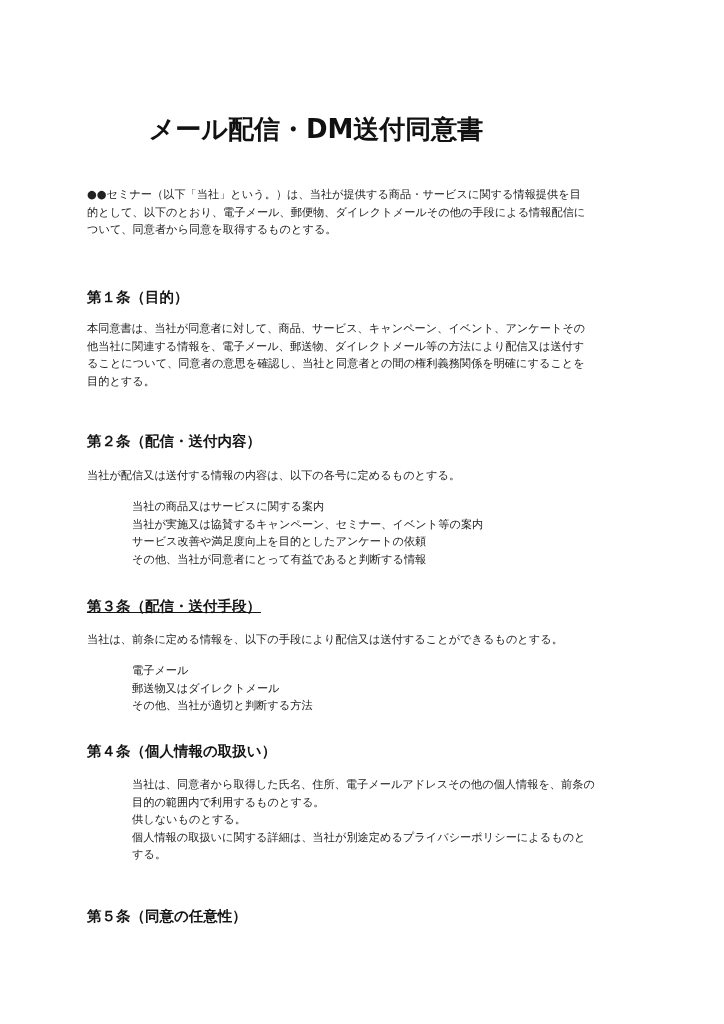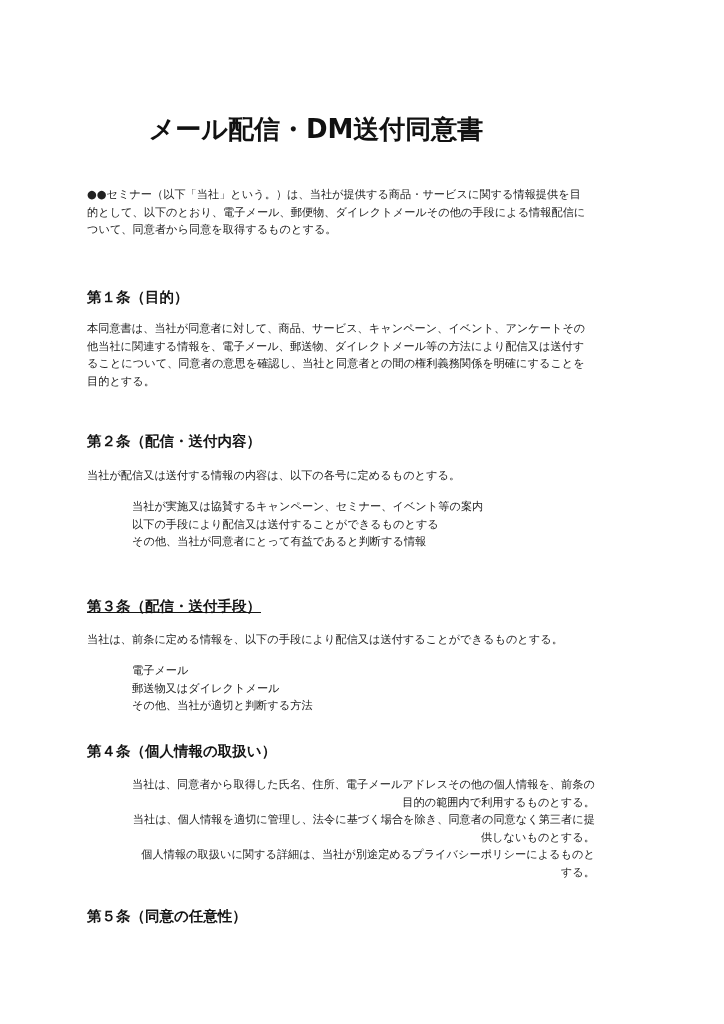--- a/index.html
+++ b/index.html
@@ -83,40 +83,40 @@
     <span class="line">他当社に関連する情報を、電子メール、郵送物、ダイレクトメール等の方法により配信又は送付す</span>
     <span class="line">ることについて、同意者の意思を確認し、当社と同意者との間の権利義務関係を明確にすることを</span>
     <span class="line">目的とする。</span>
   </p>
 
   <h2 class="heading" style="top:432px;">第２条（配信・送付内容）</h2>
   <p class="para" style="top:467px;">
     <span class="line">当社が配信又は送付する情報の内容は、以下の各号に定めるものとする。</span>
   </p>
   <ul class="list" style="top:498px;">
+    <li>当社の商品又はサービスに関する案内</li>
     <li>当社が実施又は協賛するキャンペーン、セミナー、イベント等の案内</li>
-    <li>以下の手段により配信又は送付することができるものとする</li>
+    <li>サービス改善や満足度向上を目的としたアンケートの依頼</li>
     <li>その他、当社が同意者にとって有益であると判断する情報</li>
   </ul>
 
   <h2 class="heading" style="top:597px;text-decoration:underline;">第３条（配信・送付手段）</h2>
   <p class="para" style="top:631px;">
     <span class="line">当社は、前条に定める情報を、以下の手段により配信又は送付することができるものとする。</span>
   </p>
   <ul class="list" style="top:662px;">
     <li>電子メール</li>
     <li>郵送物又はダイレクトメール</li>
     <li>その他、当社が適切と判断する方法</li>
   </ul>
 
   <h2 class="heading" style="top:742px;">第４条（個人情報の取扱い）</h2>
-  <ul class="list" style="top:776px;text-align:right;">
+  <ul class="list" style="top:776px;">
     <li>当社は、同意者から取得した氏名、住所、電子メールアドレスその他の個人情報を、前条の</li>
     <li>目的の範囲内で利用するものとする。</li>
-    <li>当社は、個人情報を適切に管理し、法令に基づく場合を除き、同意者の同意なく第三者に提</li>
     <li>供しないものとする。</li>
     <li>個人情報の取扱いに関する詳細は、当社が別途定めるプライバシーポリシーによるものと</li>
     <li>する。</li>
   </ul>
 
   <h2 class="heading" style="top:907px;">第５条（同意の任意性）</h2>
 
 </div>
 
 </body></html>

